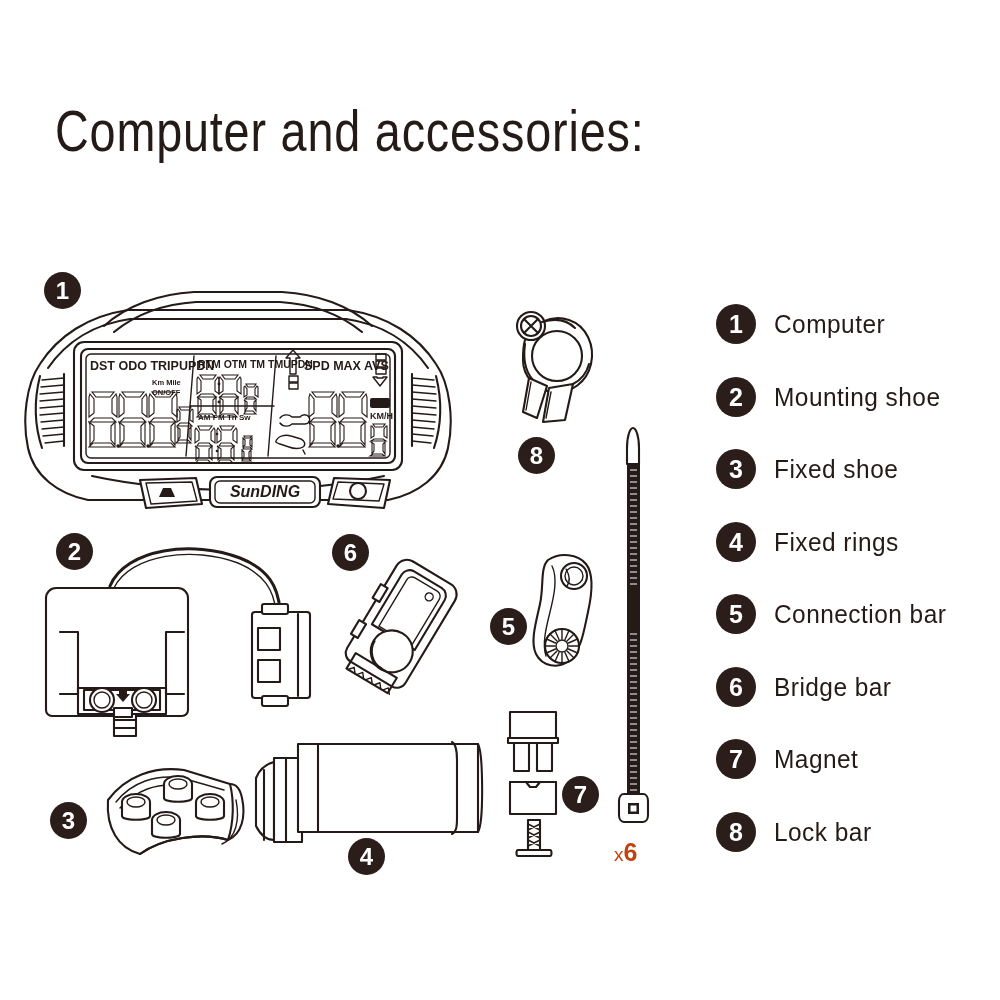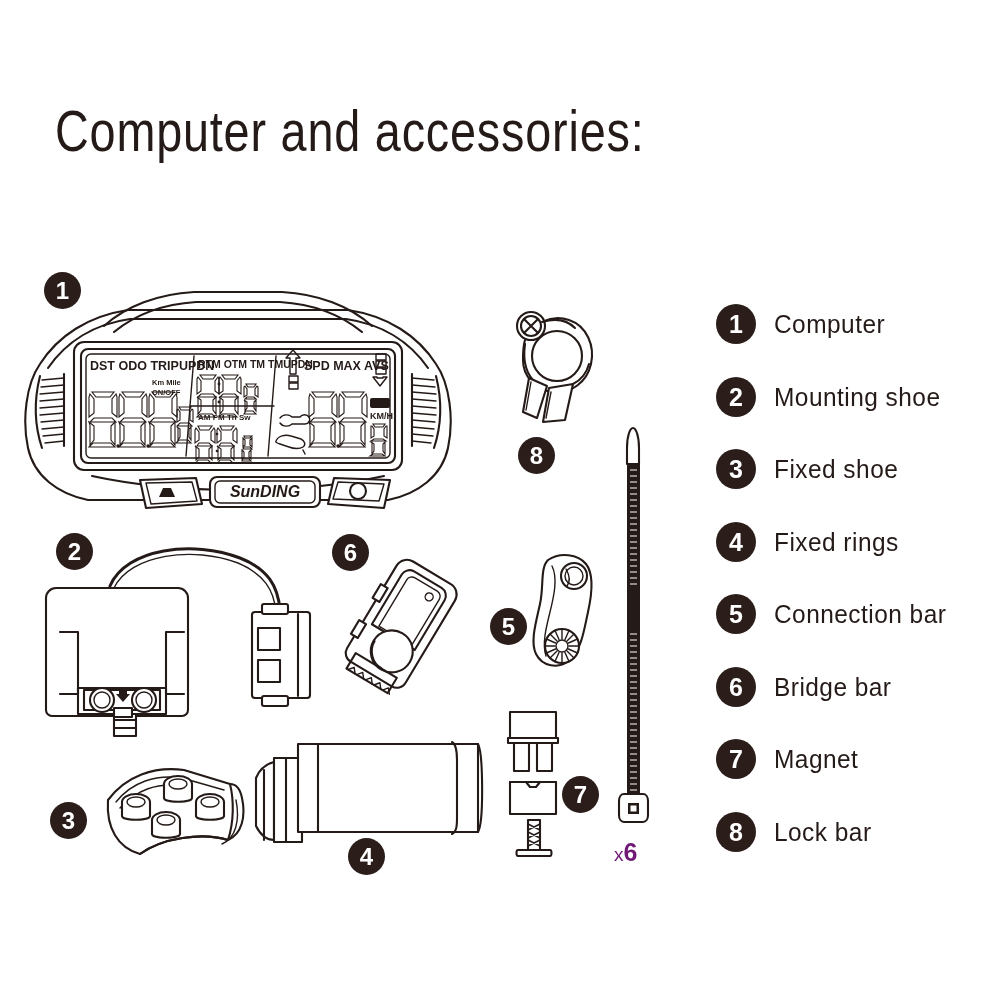--- a/index.html
+++ b/index.html
@@ -51,21 +51,21 @@
   .fillk{fill:#241a17;stroke:none;}
 
   
   .lcd-lab{
     font-family:"Liberation Sans","DejaVu Sans",sans-serif;
     font-weight:700;fill:#241a17;
   }
   .seg-off{fill:none;stroke:#241a17;stroke-width:1.1;stroke-linejoin:miter;}
 
   .tie-count{
-    position:absolute;font-size:25px;font-weight:700;color:#701a75;
+    position:absolute;font-size:25px;font-weight:700;color:#c2410c;
     letter-spacing:0px;
   }
   .tie-count .x{font-size:19px;font-weight:400;}
 </style>
 </head>
 <body>
 
 <div id="stage">
 
   <div id="page-title">Computer and accessories:</div>

